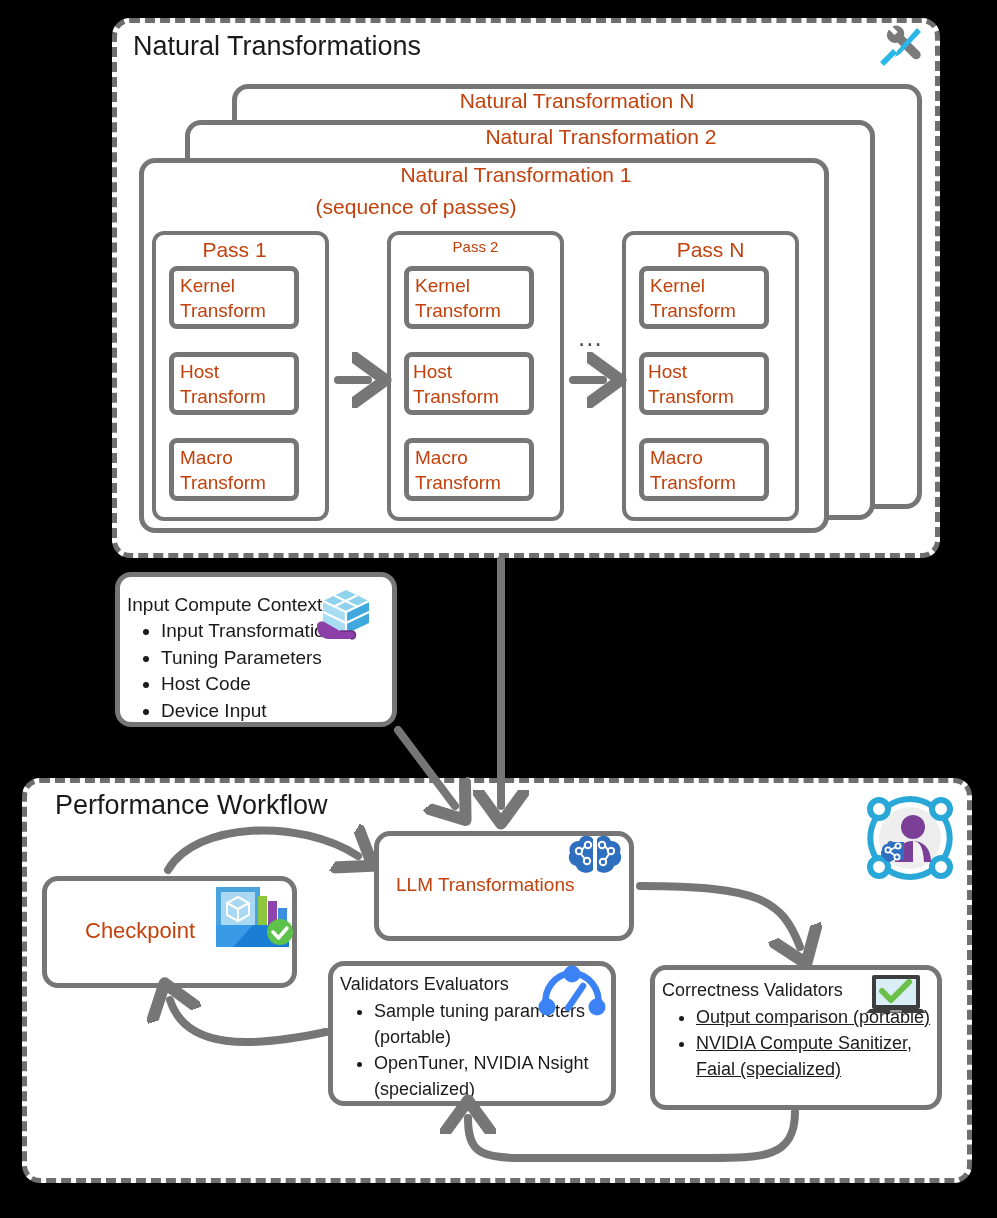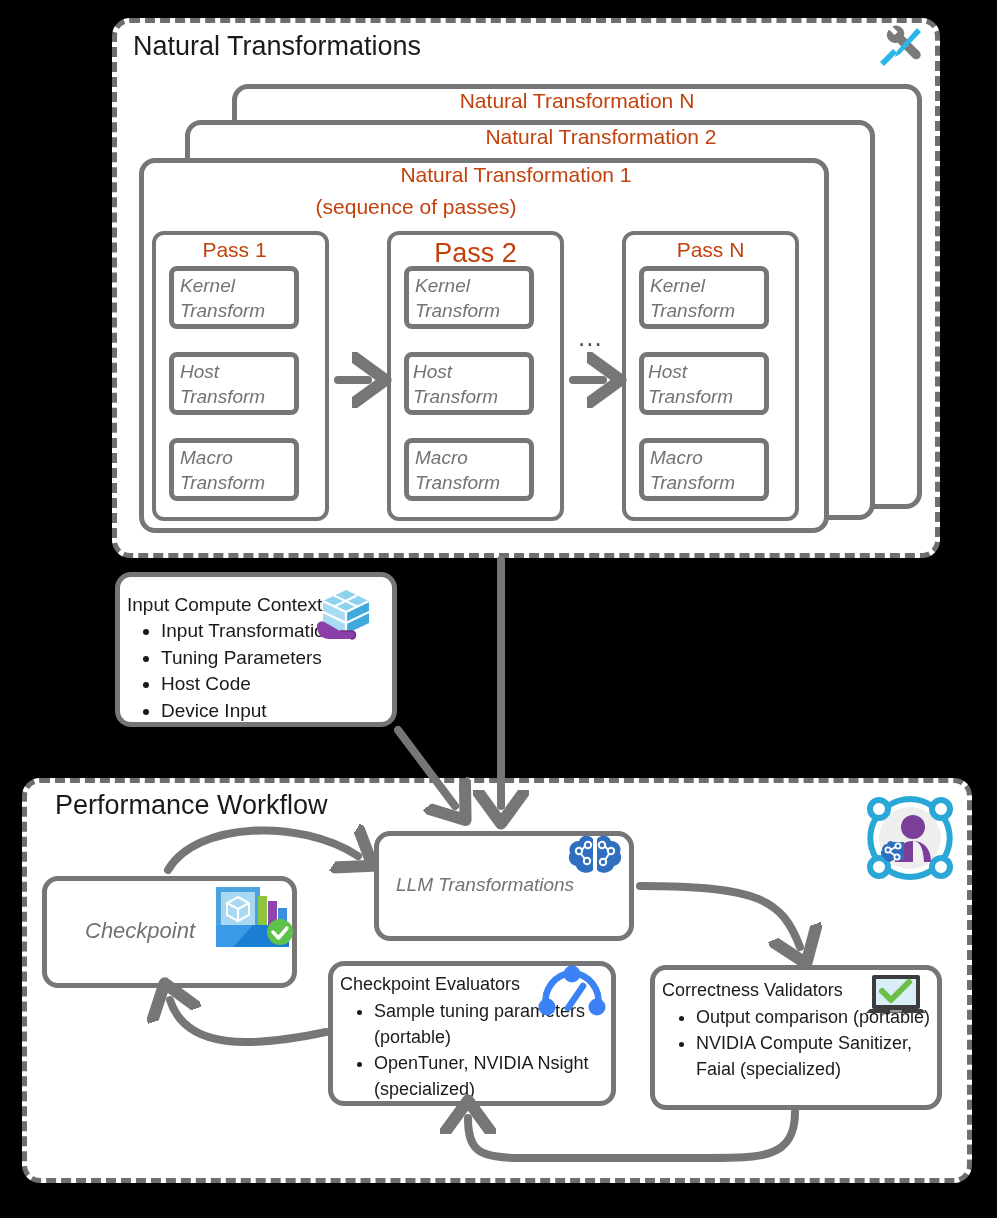--- a/index.html
+++ b/index.html
@@ -52,22 +52,21 @@
     left: 0; right: 4px;
     text-align: center;
     font-size: 21px;
     color: #c2410c;
     white-space: nowrap;
   }
   .box-label {
     position: absolute;
     font-size: 19px;
     line-height: 25px;
-    color: #737373;
-    font-style: italic;
+    color: #c2410c;
   }
   .ell {
     position: absolute;
     font-size: 26px;
     color: #4d4d4d;
     letter-spacing: 1px;
   }
   .hdr {
     position: absolute;
     font-size: 18px;
@@ -126,21 +125,21 @@
   <div class="card-lite" style="left:152px; top:231px; width:177px; height:290px;"></div>
   <div class="ctr-text" style="left:152px; width:165px; top:238px; font-size:21px;">Pass 1</div>
   <div class="inner-box" style="left:169px; top:266px; width:130px; height:63px;"></div>
   <div class="box-label" style="left:180px; top:273px; width:118px;">Kernel<br>Transform</div>
   <div class="inner-box" style="left:169px; top:352px; width:130px; height:63px;"></div>
   <div class="box-label" style="left:180px; top:359px; width:118px;">Host<br>Transform</div>
   <div class="inner-box" style="left:169px; top:438px; width:130px; height:63px;"></div>
   <div class="box-label" style="left:180px; top:445px; width:118px;">Macro<br>Transform</div>
 
   <div class="card-lite" style="left:387px; top:231px; width:177px; height:290px;"></div>
-  <div class="ctr-text" style="left:387px; width:177px; top:238px; font-size:27px;">Pass 2</div>
+  <div class="ctr-text" style="left:387px; width:177px; top:238px; font-size:15px;">Pass 2</div>
   <div class="inner-box" style="left:404px; top:266px; width:130px; height:63px;"></div>
   <div class="box-label" style="left:415px; top:273px; width:118px;">Kernel<br>Transform</div>
   <div class="inner-box" style="left:404px; top:352px; width:130px; height:63px;"></div>
   <div class="box-label" style="left:413px; top:359px; width:118px;">Host<br>Transform</div>
   <div class="inner-box" style="left:404px; top:438px; width:130px; height:63px;"></div>
   <div class="box-label" style="left:415px; top:445px; width:118px;">Macro<br>Transform</div>
 
   <div class="card-lite" style="left:622px; top:231px; width:177px; height:290px;"></div>
   <div class="ctr-text" style="left:622px; width:177px; top:238px; font-size:21px;">Pass N</div>
   <div class="inner-box" style="left:639px; top:266px; width:130px; height:63px;"></div>
@@ -251,39 +250,39 @@
         <path d="M15 17 L18 13"></path>
         <path d="M14 21 L18 26"></path>
         <path d="M41 17 L38 13"></path>
         <path d="M42 21 L38 27"></path>
         <path d="M28 6 L28 38"></path>
       </g>
     </svg>
   </div>
 
   <div class="card" style="left:328px; top:961px; width:288px; height:145px;"></div>
-  <div class="hdr" style="left:340px; top:974px;">Checkpoint Evaluators</div>
+  <div class="hdr" style="left:340px; top:974px;">Validators Evaluators</div>
   <ul class="bul" style="left:352px; top:998px; width:252px;">
     <li>Sample tuning parameters (portable)</li>
     <li>OpenTuner, NVIDIA Nsight (specialized)</li>
   </ul>
   <div class="icon" style="left:538px; top:964px; width:68px; height:55px;">
     <svg viewBox="0 0 68 55" width="68" height="55">
       <path d="M8 42 A28 28 0 0 1 34 9" fill="none" stroke="#3b82f6" stroke-width="6.5" stroke-linecap="round"></path>
       <path d="M34 9 A28 28 0 0 1 60 42" fill="none" stroke="#3b82f6" stroke-width="6.5" stroke-linecap="round"></path>
       <circle cx="9" cy="43" r="8.5" fill="#3b82f6"></circle>
       <circle cx="59" cy="43" r="8.5" fill="#3b82f6"></circle>
       <circle cx="34" cy="10" r="8.5" fill="#3b82f6"></circle>
       <path d="M30 44 L45 22" stroke="#3b82f6" stroke-width="6.5" stroke-linecap="round"></path>
     </svg>
   </div>
 
   <div class="card" style="left:650px; top:965px; width:292px; height:145px;"></div>
   <div class="hdr" style="left:662px; top:980px;">Correctness Validators</div>
-  <ul class="bul" style="left:674px; top:1004px; width:258px;">
+  <ul class="bul" style="left:674px; top:1004px; width:258px;text-decoration:underline;">
     <li>Output comparison (portable)</li>
     <li>NVIDIA Compute Sanitizer, Faial (specialized)</li>
   </ul>
   <div class="icon" style="left:862px; top:972px; width:68px; height:52px;">
     <svg viewBox="0 0 68 52" width="68" height="52">
       <rect x="10" y="3" width="48" height="34" rx="2" fill="#3d3d3d"></rect>
       <rect x="14" y="7" width="40" height="26" fill="#d9eef7"></rect>
       <path d="M20 19 L29 28 L47 10" fill="none" stroke="#6cc04a" stroke-width="6" stroke-linecap="round" stroke-linejoin="round"></path>
       <path d="M4 41 L64 41 L60 37 L8 37 z" fill="#3d3d3d"></path>
       <rect x="28" y="38" width="12" height="2.4" rx="1.2" fill="#9a9a9a"></rect>

